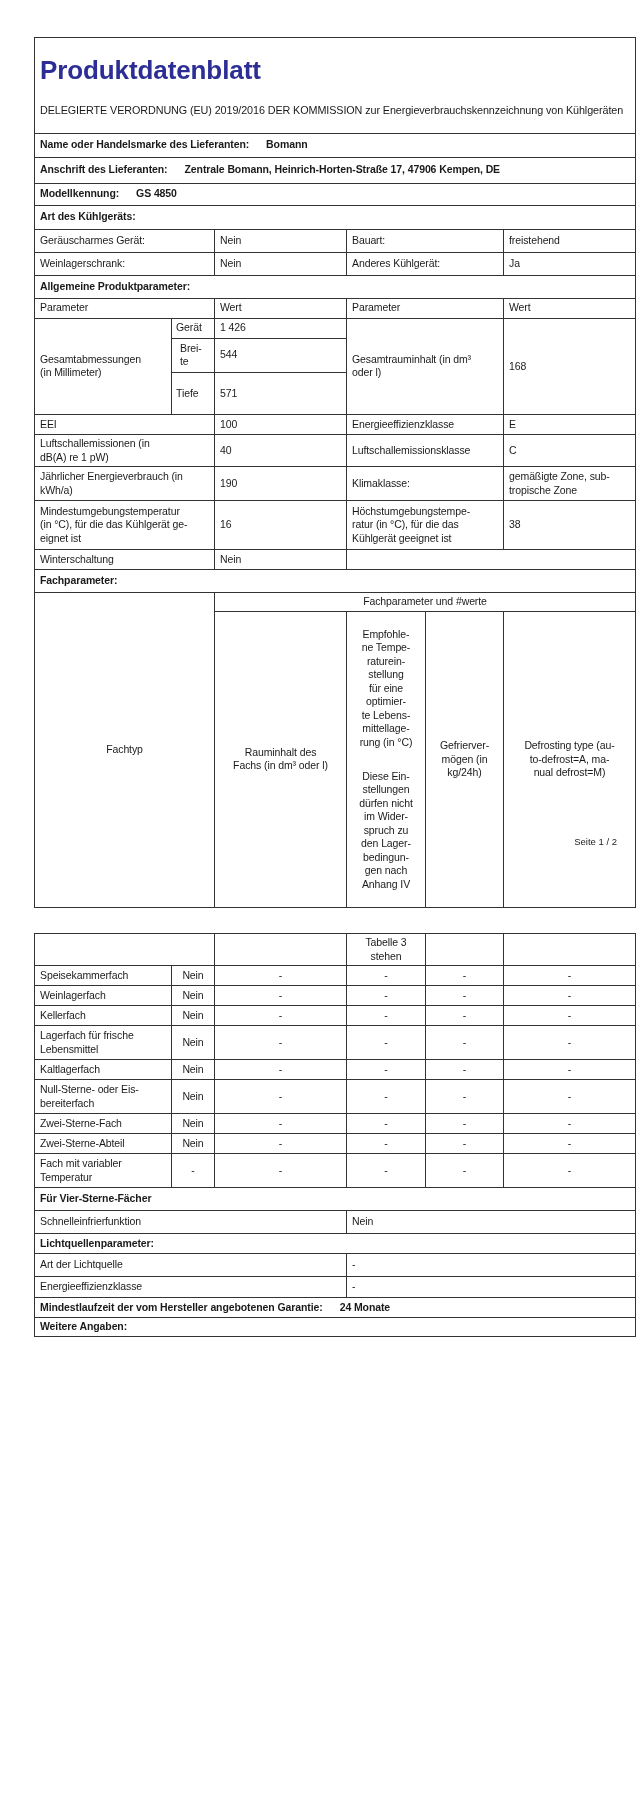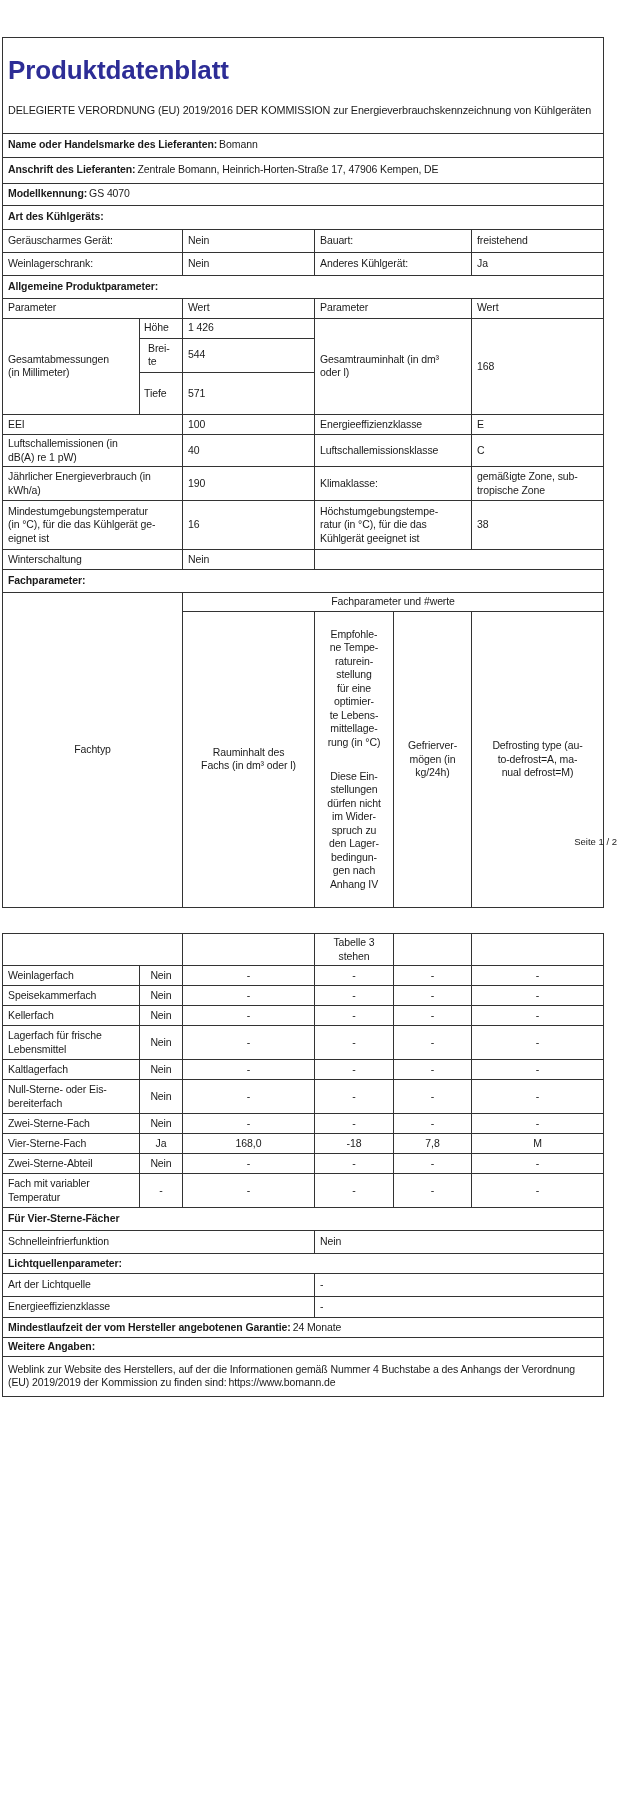--- a/index.html
+++ b/index.html
@@ -1,36 +1,36 @@
 <!DOCTYPE html>
 <html><head>
 <meta charset="utf-8">
 <style>
   html,body{margin:0;padding:0;}
   body{
     width:636px;height:1800px;position:relative;background:#ffffff;
     font-family:"Liberation Sans",sans-serif;color:#1a1a1a;
   }
-  .page{position:absolute;left:2px;width:601px;}
+  .page{position:absolute;left:34px;width:601px;}
   #page1{top:37px;}
   #page2{top:933px;}
   table{border-collapse:collapse;width:601px;table-layout:fixed;}
   td{
     border:1px solid #333333;padding:2px 5px;
     font-size:10.5px;line-height:13.5px;letter-spacing:-0.1px;
     vertical-align:middle;overflow:hidden;white-space:pre-line;
     word-wrap:break-word;
   }
   .b{font-weight:bold;}
   .ctr{text-align:center;}
   .top{vertical-align:top;}
   h1.doc-title{margin:2px 0 6px 0;font-size:26px;line-height:28px;font-weight:bold;}
   p.doc-sub{margin:0;font-size:10.8px;line-height:14px;font-weight:normal;}
   .lbl{font-weight:bold;}
-  .val{font-weight:normal;margin-left:2px;}
+  .val{font-weight:bold;margin-left:17px;}
   .tallp2{margin-top:7px;}
   .footer{
     position:absolute;right:19px;font-size:9.5px;color:#222;
     font-family:"Liberation Sans",sans-serif;
   }
   #footer1{top:836px;}
   #footer2{top:1806px;}
 </style>
 </head>
 <body>
@@ -56,21 +56,21 @@
 
     <tr style="height:24px">
       <td colspan="6"><span class="lbl">Name oder Handelsmarke des Lieferanten:</span><span class="val">Bomann</span></td>
     </tr>
 
     <tr style="height:26px">
       <td colspan="6"><span class="lbl">Anschrift des Lieferanten:</span><span class="val">Zentrale Bomann, Heinrich-Horten-Straße 17, 47906 Kempen, DE</span></td>
     </tr>
 
     <tr style="height:22px">
-      <td colspan="6"><span class="lbl">Modellkennung:</span><span class="val">GS 4070</span></td>
+      <td colspan="6"><span class="lbl">Modellkennung:</span><span class="val">GS 4850</span></td>
     </tr>
 
     <tr style="height:24px">
       <td colspan="6" class="b">Art des Kühlgeräts:</td>
     </tr>
 
     <tr style="height:23px">
       <td colspan="2">Geräuscharmes Gerät:</td>
       <td>Nein</td>
       <td colspan="2">Bauart:</td>
@@ -90,21 +90,21 @@
     <tr style="height:20px">
       <td colspan="2">Parameter</td>
       <td>Wert</td>
       <td colspan="2">Parameter</td>
       <td>Wert</td>
     </tr>
 
     <tr style="height:20px">
       <td rowspan="3">Gesamtabmessungen
 (in Millimeter)</td>
-      <td style="padding:2px 4px">Höhe</td>
+      <td style="padding:2px 4px">Gerät</td>
       <td>1 426</td>
       <td rowspan="3" colspan="2">Gesamtrauminhalt (in dm³
 oder l)</td>
       <td rowspan="3">168</td>
     </tr>
     <tr style="height:34px">
       <td style="padding:2px 8px">Brei-
 te</td>
       <td>544</td>
     </tr>
@@ -210,29 +210,29 @@
         <tr style="height:32px">
       <td colspan="2"></td>
       <td></td>
       <td class="ctr">Tabelle 3
 stehen</td>
       <td></td>
       <td></td>
     </tr>
 
     <tr style="height:20px">
+      <td>Speisekammerfach</td>
+      <td class="ctr">Nein</td>
+      <td class="ctr">-</td>
+      <td class="ctr">-</td>
+      <td class="ctr">-</td>
+      <td class="ctr">-</td>
+    </tr>
+    <tr style="height:20px">
       <td>Weinlagerfach</td>
-      <td class="ctr">Nein</td>
-      <td class="ctr">-</td>
-      <td class="ctr">-</td>
-      <td class="ctr">-</td>
-      <td class="ctr">-</td>
-    </tr>
-    <tr style="height:20px">
-      <td>Speisekammerfach</td>
       <td class="ctr">Nein</td>
       <td class="ctr">-</td>
       <td class="ctr">-</td>
       <td class="ctr">-</td>
       <td class="ctr">-</td>
     </tr>
     <tr style="height:20px">
       <td>Kellerfach</td>
       <td class="ctr">Nein</td>
       <td class="ctr">-</td>
@@ -266,28 +266,20 @@
       <td class="ctr">-</td>
       <td class="ctr">-</td>
     </tr>
     <tr style="height:20px">
       <td>Zwei-Sterne-Fach</td>
       <td class="ctr">Nein</td>
       <td class="ctr">-</td>
       <td class="ctr">-</td>
       <td class="ctr">-</td>
       <td class="ctr">-</td>
-    </tr>
-    <tr style="height:20px">
-      <td>Vier-Sterne-Fach</td>
-      <td class="ctr">Ja</td>
-      <td class="ctr">168,0</td>
-      <td class="ctr">-18</td>
-      <td class="ctr">7,8</td>
-      <td class="ctr">M</td>
     </tr>
     <tr style="height:20px">
       <td>Zwei-Sterne-Abteil</td>
       <td class="ctr">Nein</td>
       <td class="ctr">-</td>
       <td class="ctr">-</td>
       <td class="ctr">-</td>
       <td class="ctr">-</td>
     </tr>
     <tr style="height:34px">
@@ -323,20 +315,17 @@
     </tr>
 
     <tr style="height:20px">
       <td colspan="6"><span class="lbl">Mindestlaufzeit der vom Hersteller angebotenen Garantie:</span><span class="val">24 Monate</span></td>
     </tr>
 
     <tr style="height:16px">
       <td colspan="6" class="b">Weitere Angaben:</td>
     </tr>
 
-    <tr style="height:40px">
-      <td colspan="6"><span>Weblink zur Website des Herstellers, auf der die Informationen gemäß Nummer 4 Buchstabe a des Anhangs der Verordnung (EU) 2019/2019 der Kommission zu finden sind:</span><span class="val">https://www.bomann.de</span></td>
-    </tr>
   </tbody>
     </table>
 </div>
 
 <div class="footer" id="footer2">Seite 2 / 2</div>
 
 </body></html>

